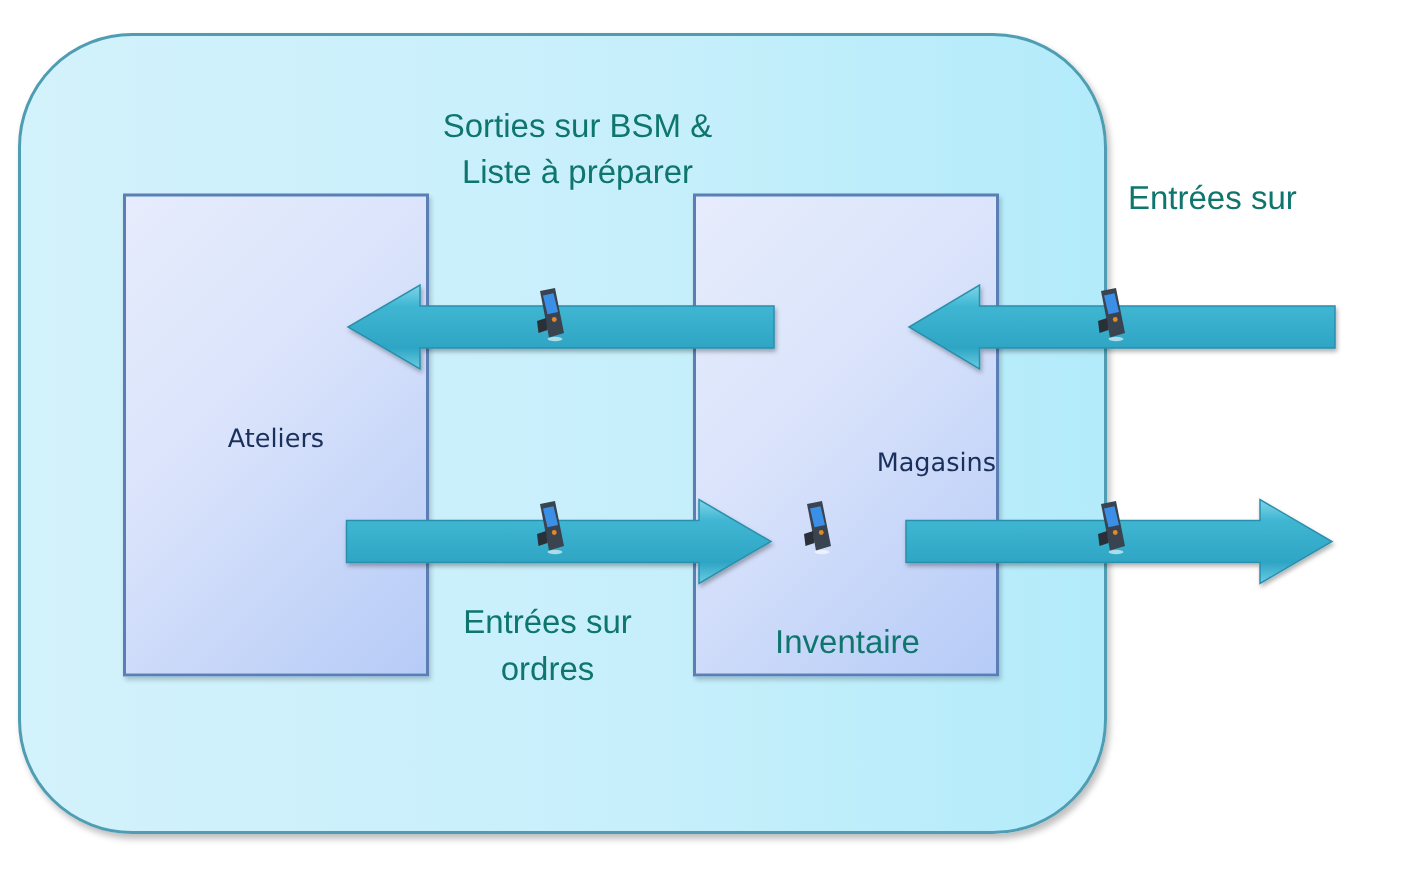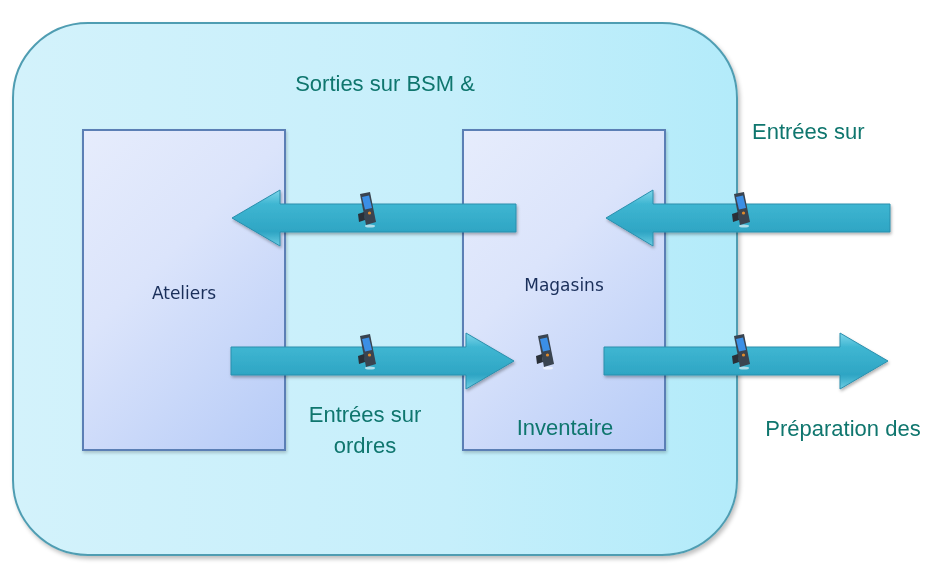--- a/index.html
+++ b/index.html
@@ -17,21 +17,21 @@
     background: linear-gradient(135deg, #e6ecfc 0%, #dbe4fb 40%, #b6cbf7 100%);
     box-shadow: 1px 2px 3px rgba(0,0,0,0.2);
   }
   .box-ateliers { left: 82px; top: 129px; width: 204px; height: 322px; }
   .box-magasins { left: 462px; top: 129px; width: 204px; height: 322px; }
   .box-label {
     position: absolute; width: 100%; text-align: center;
     font-family: "DejaVu Sans", sans-serif; font-size: 17px; color: #1a2f5a;
   }
   .box-ateliers .box-label { top: 152px; }
-  .box-magasins .box-label { top: 144px; }
+  .box-magasins .box-label { top: 168px; text-align: right; }
   .label {
     position: absolute; font-size: 22px; color: #0f766e; line-height: 31px;
     text-align: center; white-space: nowrap;
   }
   .lbl-sorties { left: 270px; top: 68px; width: 230px; }
   .lbl-entrees-recep { left: 752px; top: 116px; text-align: left; }
   .lbl-entrees-ordres { left: 300px; top: 399px; width: 130px; }
   .lbl-inventaire { left: 500px; top: 412px; width: 130px; }
   .lbl-prep { left: 748px; top: 413px; width: 190px; }
   svg.overlay { position: absolute; left: 0; top: 0; }
@@ -78,24 +78,24 @@
 
   <use href="#scanner" x="354" y="192"></use>
   <use href="#scanner" x="728" y="192"></use>
   <use href="#scanner" x="354" y="334"></use>
   <use href="#scanner" x="532" y="334"></use>
   <use href="#scanner" x="728" y="334"></use>
 </svg>
 
 <div class="label lbl-sorties">
   <div>Sorties sur BSM &amp;</div>
+  <div>Liste à préparer</div>
 </div>
 <div class="label lbl-entrees-recep">
   <div>Entrées sur</div>
 </div>
 <div class="label lbl-entrees-ordres">
   <div>Entrées sur</div>
   <div>ordres</div>
 </div>
 <div class="label lbl-inventaire">Inventaire</div>
 <div class="label lbl-prep">
-  <div>Préparation des</div>
 </div>
 
 </body></html>

